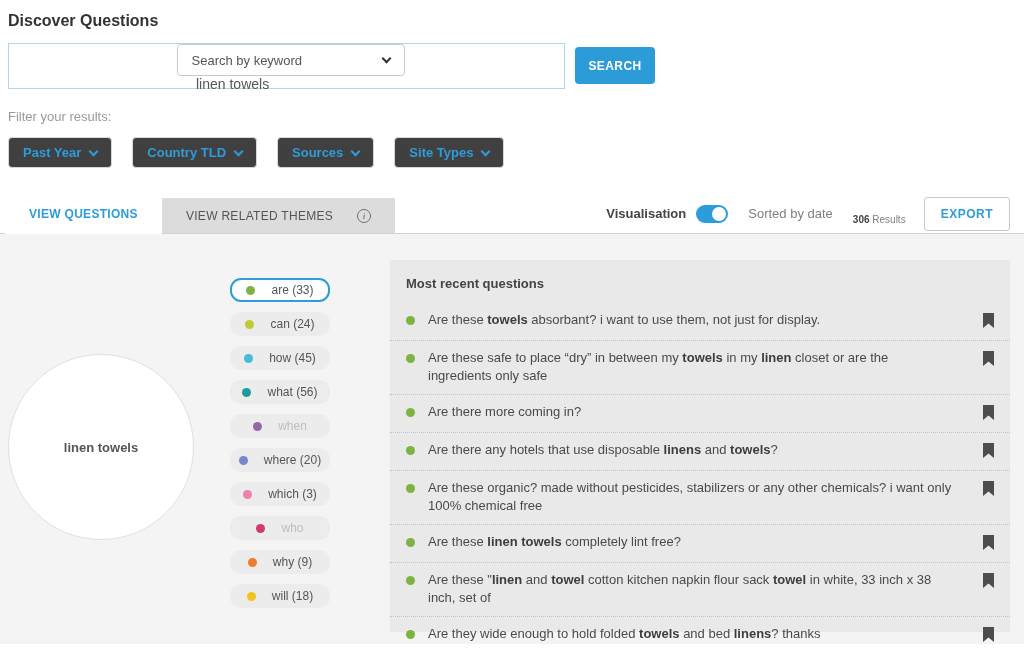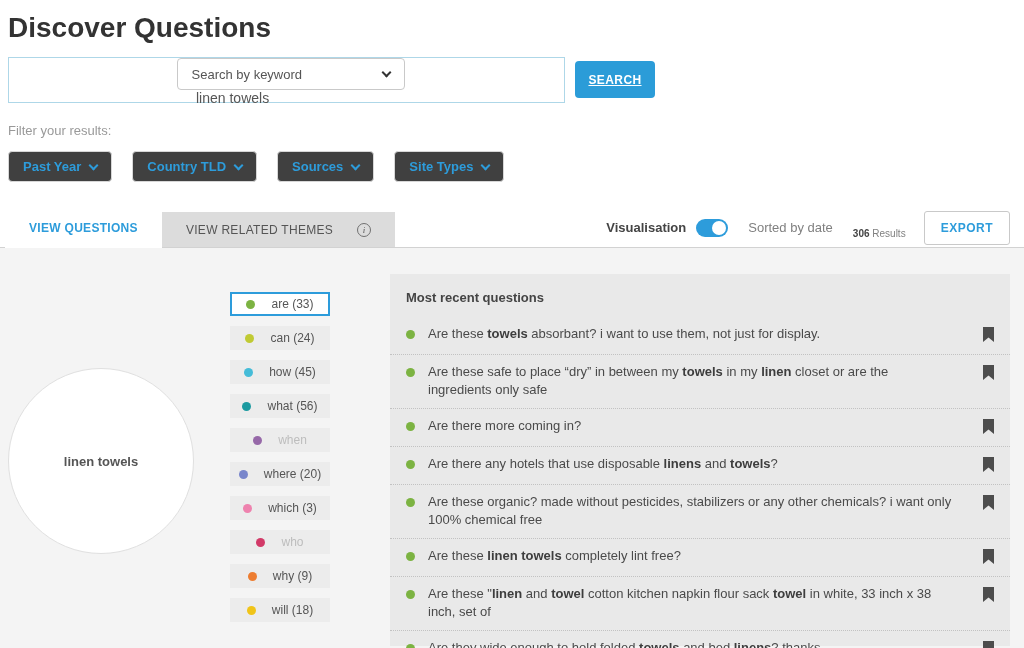--- a/index.html
+++ b/index.html
@@ -1,28 +1,28 @@
 <!DOCTYPE html>
 <html><head>
 <meta charset="utf-8">
 <style>
   * { box-sizing: border-box; }
   html, body { width: 1024px; height: 648px; margin: 0; overflow: hidden; }
   body { font-family: "Liberation Sans", "DejaVu Sans", sans-serif; background: #ffffff; color: #444; }
 
   .top { padding: 12px 14px 0 8px; background: #fff; }
-  h1 { font-size: 28px; font-weight: bold; color: #333; margin: 0 0 13px 0; }
+  h1 { font-size: 16px; font-weight: bold; color: #333; margin: 0 0 13px 0; }
 
   .search-row { display: flex; align-items: flex-start; margin-bottom: 20px; }
   .search-box { width: 557px; height: 46px; border: 1px solid #aed7e8; background: #fff; display: flex; align-items: center; flex-direction: column; }
   .kw-select { width: 228px; height: 32px; margin: 0 0 0 8px; border: 1px solid #c9c9c9; border-radius: 4px; display: flex; align-items: center; justify-content: space-between; padding: 0 14px; cursor: pointer; font-size: 13px; color: #555; background: #fff; flex: none; }
   .chev { display: inline-block; width: 7px; height: 7px; border-right: 2px solid currentColor; border-bottom: 2px solid currentColor; transform: rotate(45deg); margin-top: -4px; }
   .kw-select .chev { color: #333; }
   .search-input { flex: 1; border: none; outline: none; font-size: 14px; color: #555; padding: 0 18px; font-family: inherit; background: transparent; }
-  .search-btn { margin-left: 10px; width: 80px; height: 37px; margin-top: 4px; background: #2b9cd8; color: #fff; border: none; border-radius: 4px; font-size: 12px; font-weight: bold; letter-spacing: 0.4px; cursor: pointer; font-family: inherit; text-decoration: underline; }
+  .search-btn { margin-left: 10px; width: 80px; height: 37px; margin-top: 4px; background: #2b9cd8; color: #fff; border: none; border-radius: 4px; font-size: 12px; font-weight: bold; letter-spacing: 0.4px; cursor: pointer; font-family: inherit; }
 
   .filter-label { font-size: 13px; color: #999; margin-bottom: 13px; }
   .filter-row { display: flex; gap: 20px; margin-bottom: 25px; }
   .filter-btn { height: 31px; background: #404040; border: 1px solid #d7d7d7; border-radius: 4px; display: flex; align-items: center; gap: 9px; padding: 0 14px; font-size: 13px; font-weight: bold; color: #2d9cdb; cursor: pointer; font-family: inherit; }
   .filter-btn .chev { margin-top: -3px; }
 
   .tab-bar { height: 41px; border-bottom: 1px solid #d2d2d2; padding-left: 5px; display: flex; align-items: flex-end; position: relative; background: #fff; }
   .tab { display: flex; align-items: center; gap: 8px; padding: 0 24px; font-size: 12px; font-weight: bold; letter-spacing: 0.3px; cursor: pointer; }
   .tab.active { background: #fff; color: #2d9cdb; height: 41px; margin-bottom: -1px; }
   .tab.inactive { background: #dcdcdc; color: #555; height: 35px; font-weight: normal; gap: 24px; }
@@ -33,21 +33,21 @@
   .toggle .knob { position: absolute; right: 2px; top: 2px; width: 14px; height: 14px; background: #fff; border-radius: 50%; }
   .sorted-label { font-size: 13px; color: #808080; margin-right: 20px; }
   .results-wrap { font-size: 10px; color: #808080; margin-right: 18px; margin-top: 12px; }
   .results-wrap .count { font-weight: bold; color: #444; }
   .export-btn { background: #fff; border: 1px solid #c9c9c9; border-radius: 3px; padding: 9px 16px; font-size: 12px; font-weight: bold; letter-spacing: 0.5px; color: #2d9cdb; cursor: pointer; font-family: inherit; }
 
   .content { position: relative; height: 410px; background: #f4f4f4; }
   .wheel { position: absolute; left: 8px; top: 120px; width: 186px; height: 186px; border-radius: 50%; background: #fff; border: 1px solid #e0e0e0; display: flex; align-items: center; justify-content: center; font-size: 13px; font-weight: bold; color: #555; cursor: pointer; }
 
   .pills { position: absolute; left: 230px; top: 44px; display: flex; flex-direction: column; gap: 10px; }
-  .pill { width: 100px; height: 24px; border-radius: 0; background: #ececec; border: 1px solid transparent; display: flex; align-items: center; justify-content: center; gap: 16px; font-size: 12px; color: #555; cursor: pointer; }
+  .pill { width: 100px; height: 24px; border-radius: 11px; background: #ececec; border: 1px solid transparent; display: flex; align-items: center; justify-content: center; gap: 16px; font-size: 12px; color: #555; cursor: pointer; }
   .pill.selected { background: #fff; border: 2px solid #2d9cdb; }
   .pill.disabled { color: #bdbdbd; }
   .dot { width: 9px; height: 9px; border-radius: 50%; flex: none; }
 
   .panel { position: absolute; left: 390px; right: 14px; top: 26px; bottom: 12px; background: #e9e9e9; }
   .panel-title { font-size: 13px; font-weight: bold; color: #444; padding: 16px 16px 12px 16px; }
   .qrow { display: flex; align-items: flex-start; gap: 13px; padding: 8px 16px; }
   .qrow + .qrow { border-top: 1px dotted #c2c2c2; }
   .qrow .qdot { margin-top: 5px; }
   .qtext { flex: 1; font-size: 13px; color: #4a4a4a; line-height: 1.42; padding-right: 16px; }

